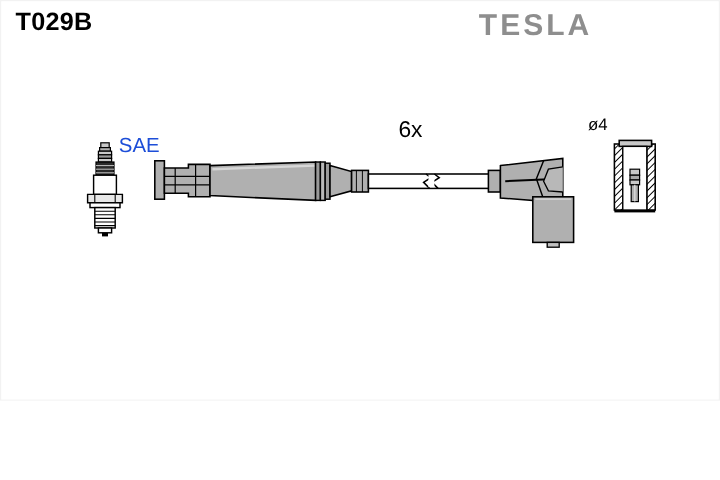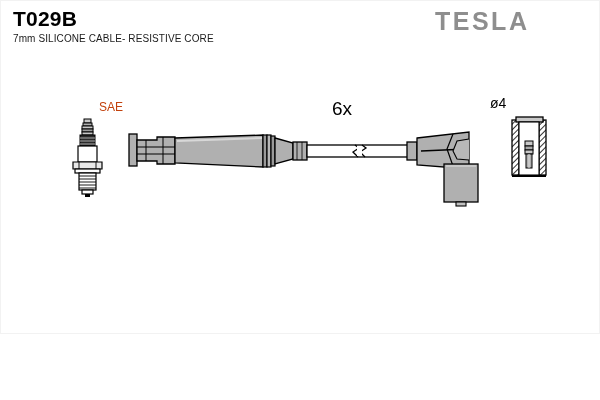--- a/index.html
+++ b/index.html
@@ -40,38 +40,37 @@
   }
   #brand-logo {
     position: absolute;
     left: 398px;
     top: 8px;
     font-size: 25px;
     font-weight: bold;
     letter-spacing: 2.5px;
     color: #8e8e8e;
     line-height: 1;
-    margin-left: 36px;
   }
   #qty-label {
     position: absolute;
     left: 291px;
     top: 98px;
     font-size: 19px;
     font-weight: normal;
     color: #000000;
     line-height: 1;
     margin-left: 40px;
   }
   #sae-label {
     position: absolute;
     left: 98px;
-    top: 100px;
-    font-size: 12px;
-    color: #c2410c;
+    top: 112px;
+    font-size: 17px;
+    color: #1d4ed8;
     line-height: 1;
   }
   #dia-label {
     position: absolute;
     left: 489px;
     top: 95px;
     font-size: 14px;
     color: #000000;
     line-height: 1;
   }
@@ -80,21 +79,20 @@
     left: 0;
     top: 0;
   }
 </style>
 </head>
 <body>
 
 <div id="page">
 
   <div id="part-number">T029B</div>
-  <div id="part-desc">7mm SILICONE CABLE- RESISTIVE CORE</div>
   <div id="brand-logo">TESLA</div>
 
   <div id="qty-label">6x</div>
   <div id="sae-label">SAE</div>
   <div id="dia-label">ø4</div>
 
   <svg class="art" width="600" height="400" viewBox="0 0 600 400">
     <defs>
       <pattern id="hatch" patternUnits="userSpaceOnUse" width="4" height="4" patternTransform="rotate(45)">
         <rect width="4" height="4" fill="#ffffff"></rect>

